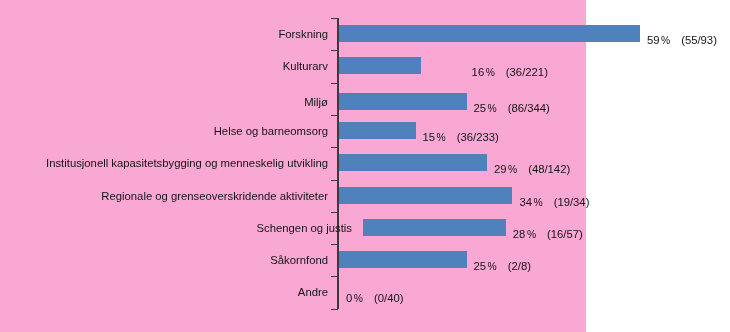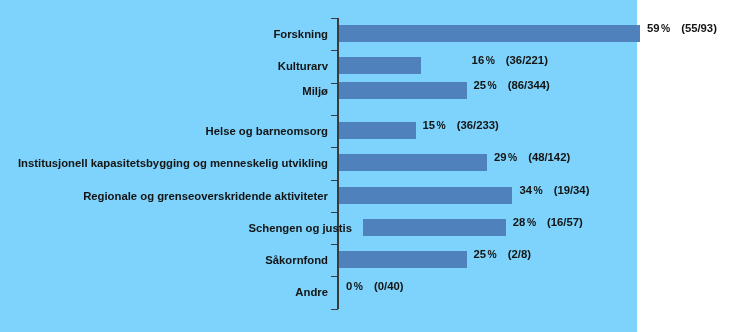--- a/index.html
+++ b/index.html
@@ -9,24 +9,23 @@
   }
   body {
     width: 730px;
     height: 332px;
     font-family: "Liberation Sans", sans-serif;
     color: #1a1a1a;
     overflow: hidden;
   }
   #chart-root {
     position: relative;
-    width: 637px;
+    width: 586px;
     height: 332px;
-    background: #7dd3fc;
-    font-weight: bold;
+    background: #f9a8d4;
   }
   
   .plot-area {
     position: absolute;
     left: 0;
     top: 0;
     width: 730px;
     height: 332px;
   }
   .axis-line {
@@ -74,21 +73,21 @@
     height: 17px;
     background: #4f81bd;
   }
   .bar.zero {
     width: 0;
     background: transparent;
   }
   .value-label {
     position: absolute;
     top: 0;
-    line-height: 21px;
+    line-height: 45px;
     font-size: 11.3px;
     color: #141414;
     white-space: nowrap;
   }
   .pct {
     letter-spacing: 0;
   }
   .pct .unit {
     margin-left: 1.5px;
     font-size: 10.3px;
@@ -123,21 +122,21 @@
             <div class="value-label" style="left: 307.9px;"><span class="pct">59<span class="unit">%</span></span><span class="frac">(55/93)</span></div>
           </div>
         </div>
         <div class="cat-row" style="top: 50.3px;">
           <div class="cat-label">Kulturarv</div>
           <div class="bar-wrap">
             <div class="bar" style="width: 81.6px; background: rgb(79, 129, 189);"></div>
             <div class="value-label" style="left: 88.6px; margin-left: 44px;"><span class="pct">16<span class="unit">%</span></span><span class="frac">(36/221)</span></div>
           </div>
         </div>
-        <div class="cat-row" style="top: 75px;">
+        <div class="cat-row" style="top: 86px;">
           <div class="cat-label">Miljø</div>
           <div class="bar-wrap">
             <div class="bar" style="width: 127.5px; background: rgb(79, 129, 189);"></div>
             <div class="value-label" style="left: 134.5px;"><span class="pct">25<span class="unit">%</span></span><span class="frac">(86/344)</span></div>
           </div>
         </div>
         <div class="cat-row" style="top: 114.9px;">
           <div class="cat-label">Helse og barneomsorg</div>
           <div class="bar-wrap">
             <div class="bar" style="width: 76.5px; background: rgb(79, 129, 189);"></div>

